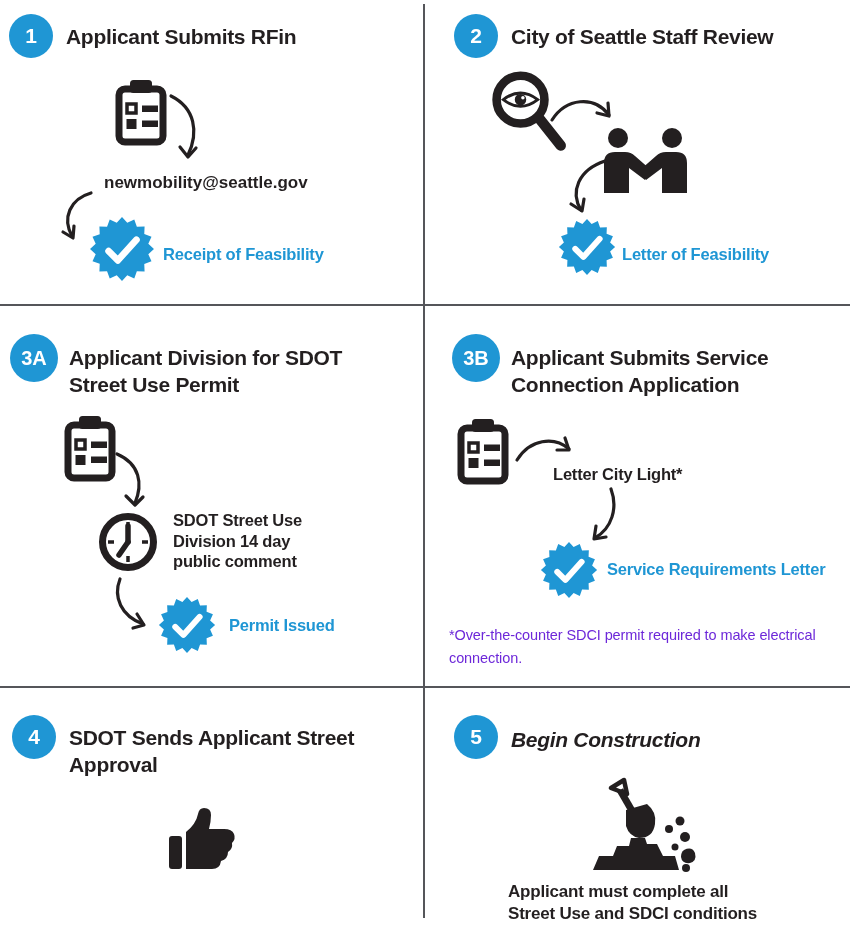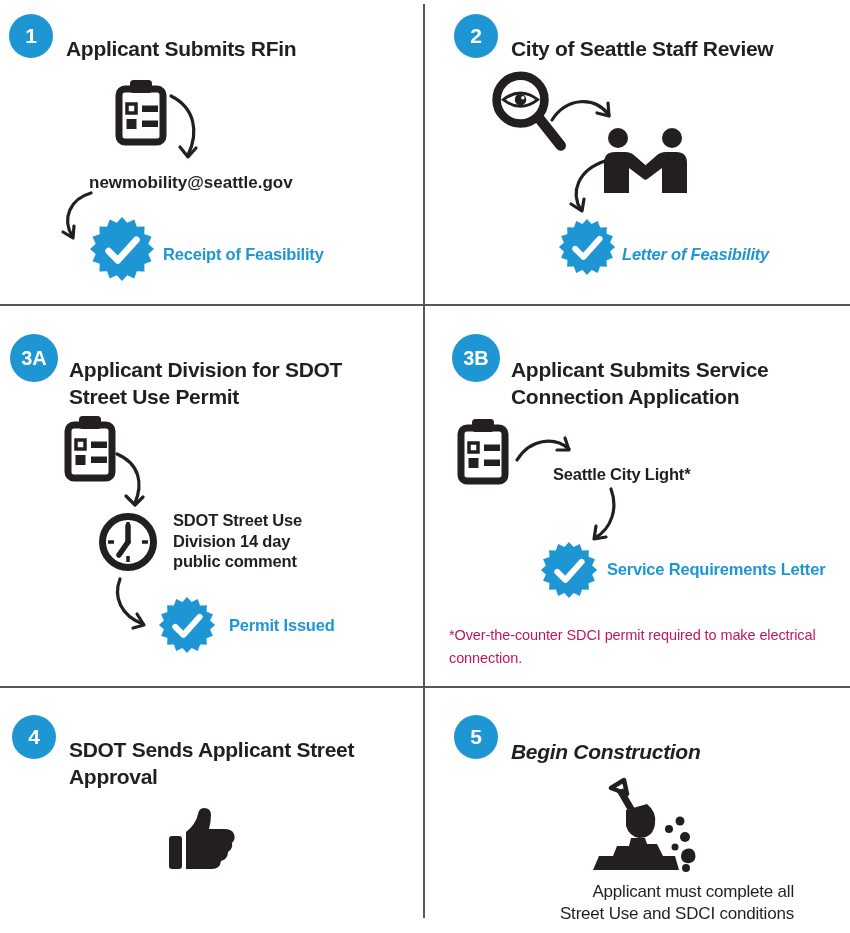--- a/index.html
+++ b/index.html
@@ -16,40 +16,40 @@
   .v-div{position:absolute;left:423px;top:4px;width:2px;height:914px;background:var(--div);}
   .h-div{position:absolute;left:0;right:0;height:2px;background:var(--div);}
   .num{
     position:absolute;border-radius:50%;background:var(--accent);color:#fff;
     font-weight:bold;display:flex;align-items:center;justify-content:center;
   }
   .num.sm{width:44px;height:44px;font-size:21px;}
   .num.lg{width:48px;height:48px;font-size:20px;text-align:center;}
   .title{
     position:absolute;font-weight:bold;font-size:21px;line-height:27px;
-    color:var(--ink);letter-spacing:-0.3px;white-space:pre-line;margin-top:12px;
+    color:var(--ink);letter-spacing:-0.3px;white-space:pre-line;
   }
   .blue-label{
     position:absolute;color:var(--accent);font-weight:bold;font-size:16.5px;
     letter-spacing:-0.2px;white-space:nowrap;
   }
   .bold-note{
     position:absolute;color:var(--ink);font-weight:bold;font-size:16.5px;
     line-height:20.5px;letter-spacing:-0.2px;white-space:pre-line;
   }
   .email{
     position:absolute;color:var(--ink);font-weight:bold;font-size:17px;white-space:nowrap;
   }
   .footnote{
-    position:absolute;color:#be185d;font-size:14.5px;line-height:23px;
+    position:absolute;color:#6d28d9;font-size:14.5px;line-height:23px;
     letter-spacing:-0.1px;white-space:pre-line;
   }
   .caption{
-    position:absolute;color:var(--ink);font-weight:normal;font-size:17px;
-    line-height:22px;text-align:right;white-space:pre-line;letter-spacing:-0.2px;
+    position:absolute;color:var(--ink);font-weight:bold;font-size:17px;
+    line-height:22px;text-align:left;white-space:pre-line;letter-spacing:-0.2px;
   }
   .icon{position:absolute;}
   .arrow path{stroke:var(--ink);stroke-width:3.2;fill:none;stroke-linecap:round;}
   .arrow polyline{stroke:var(--ink);stroke-width:3.2;fill:none;stroke-linecap:round;stroke-linejoin:round;}
 </style>
 </head>
 <body>
 
 <main class="canvas">
 
@@ -70,21 +70,21 @@
       <rect x="28" y="26.5" width="16" height="6.5" fill="#231F20"></rect>
       <rect x="12.5" y="40" width="10" height="10" fill="#231F20"></rect>
       <rect x="28" y="41.5" width="16" height="6.5" fill="#231F20"></rect>
     </svg>
 
     <svg class="icon arrow" style="left:167px;top:92px;" width="40" height="75" viewBox="0 0 40 75">
       <path d="M4,4 C28,16 32,40 21,63"></path>
       <polyline points="13,55 21,65 29,56"></polyline>
     </svg>
 
-    <div class="email" style="left:89px;top:173px;">newmobility@seattle.gov</div>
+    <div class="email" style="left:104px;top:173px;">newmobility@seattle.gov</div>
 
     <svg class="icon arrow" style="left:60px;top:190px;" width="36" height="56" viewBox="0 0 36 56">
       <path d="M31,3 C10,9 2,28 12,46"></path>
       <polyline points="3,42 13,48 14,36"></polyline>
     </svg>
 
     <svg class="icon" style="left:89px;top:216px;" width="66" height="66" viewBox="0 0 64 64">
       <polygon fill="#1F96D4" points="32,1 37.1,6.5 43.9,3.4 46.4,10.4 53.9,10.1 53.6,17.5 60.6,20.1 57.5,26.9 63,32 57.5,37.1 60.6,43.9 53.6,46.5 53.9,53.9 46.4,53.6 43.9,60.6 37.1,57.5 32,63 26.9,57.5 20.1,60.6 17.5,53.6 10.1,53.9 10.4,46.4 3.4,43.9 6.5,37.1 1,32 6.5,26.9 3.4,20.1 10.4,17.6 10.1,10.1 17.5,10.4 20.1,3.4 26.9,6.5"></polygon>
       <path d="M19,34 L28,43 L46,23" fill="none" stroke="#fff" stroke-width="6.5" stroke-linecap="round" stroke-linejoin="round"></path>
     </svg>
@@ -121,21 +121,21 @@
     <svg class="icon arrow" style="left:566px;top:157px;" width="45" height="62" viewBox="0 0 45 62">
       <path d="M39,4 C12,13 4,35 15,53"></path>
       <polyline points="5,47 16,54 18,42"></polyline>
     </svg>
 
     <svg class="icon" style="left:558px;top:218px;" width="58" height="58" viewBox="0 0 64 64">
       <polygon fill="#1F96D4" points="32,1 37.1,6.5 43.9,3.4 46.4,10.4 53.9,10.1 53.6,17.5 60.6,20.1 57.5,26.9 63,32 57.5,37.1 60.6,43.9 53.6,46.5 53.9,53.9 46.4,53.6 43.9,60.6 37.1,57.5 32,63 26.9,57.5 20.1,60.6 17.5,53.6 10.1,53.9 10.4,46.4 3.4,43.9 6.5,37.1 1,32 6.5,26.9 3.4,20.1 10.4,17.6 10.1,10.1 17.5,10.4 20.1,3.4 26.9,6.5"></polygon>
       <path d="M19,34 L28,43 L46,23" fill="none" stroke="#fff" stroke-width="6.5" stroke-linecap="round" stroke-linejoin="round"></path>
     </svg>
 
-    <div class="blue-label" style="left:622px;top:245px;font-style:italic;">Letter of Feasibility</div>
+    <div class="blue-label" style="left:622px;top:245px;">Letter of Feasibility</div>
   </section>
 
   <section>
     <div class="num lg" style="left:10px;top:334px;">
       <span>3A</span>
     </div>
     <div class="title" style="left:69px;top:344px;">Applicant Division for SDOT
 Street Use Permit</div>
 
     <svg class="icon" style="left:63px;top:415px;" width="54" height="67" viewBox="0 0 54 67">
@@ -193,21 +193,21 @@
       <rect x="28" y="26.5" width="16" height="6.5" fill="#231F20"></rect>
       <rect x="12.5" y="40" width="10" height="10" fill="#231F20"></rect>
       <rect x="28" y="41.5" width="16" height="6.5" fill="#231F20"></rect>
     </svg>
 
     <svg class="icon arrow" style="left:513px;top:432px;" width="62" height="38" viewBox="0 0 62 38">
       <path d="M4,28 C17,7 41,4 56,17"></path>
       <polyline points="44,18 56,18 52,6"></polyline>
     </svg>
 
-    <div class="bold-note" style="left:553px;top:464px;">Seattle City Light*</div>
+    <div class="bold-note" style="left:553px;top:464px;">Letter City Light*</div>
 
     <svg class="icon arrow" style="left:582px;top:486px;" width="38" height="60" viewBox="0 0 38 60">
       <path d="M29,3 C36,22 30,42 13,52"></path>
       <polyline points="14,40 12,53 24,51"></polyline>
     </svg>
 
     <svg class="icon" style="left:540px;top:541px;" width="58" height="58" viewBox="0 0 64 64">
       <polygon fill="#1F96D4" points="32,1 37.1,6.5 43.9,3.4 46.4,10.4 53.9,10.1 53.6,17.5 60.6,20.1 57.5,26.9 63,32 57.5,37.1 60.6,43.9 53.6,46.5 53.9,53.9 46.4,53.6 43.9,60.6 37.1,57.5 32,63 26.9,57.5 20.1,60.6 17.5,53.6 10.1,53.9 10.4,46.4 3.4,43.9 6.5,37.1 1,32 6.5,26.9 3.4,20.1 10.4,17.6 10.1,10.1 17.5,10.4 20.1,3.4 26.9,6.5"></polygon>
       <path d="M19,34 L28,43 L46,23" fill="none" stroke="#fff" stroke-width="6.5" stroke-linecap="round" stroke-linejoin="round"></path>
     </svg>

